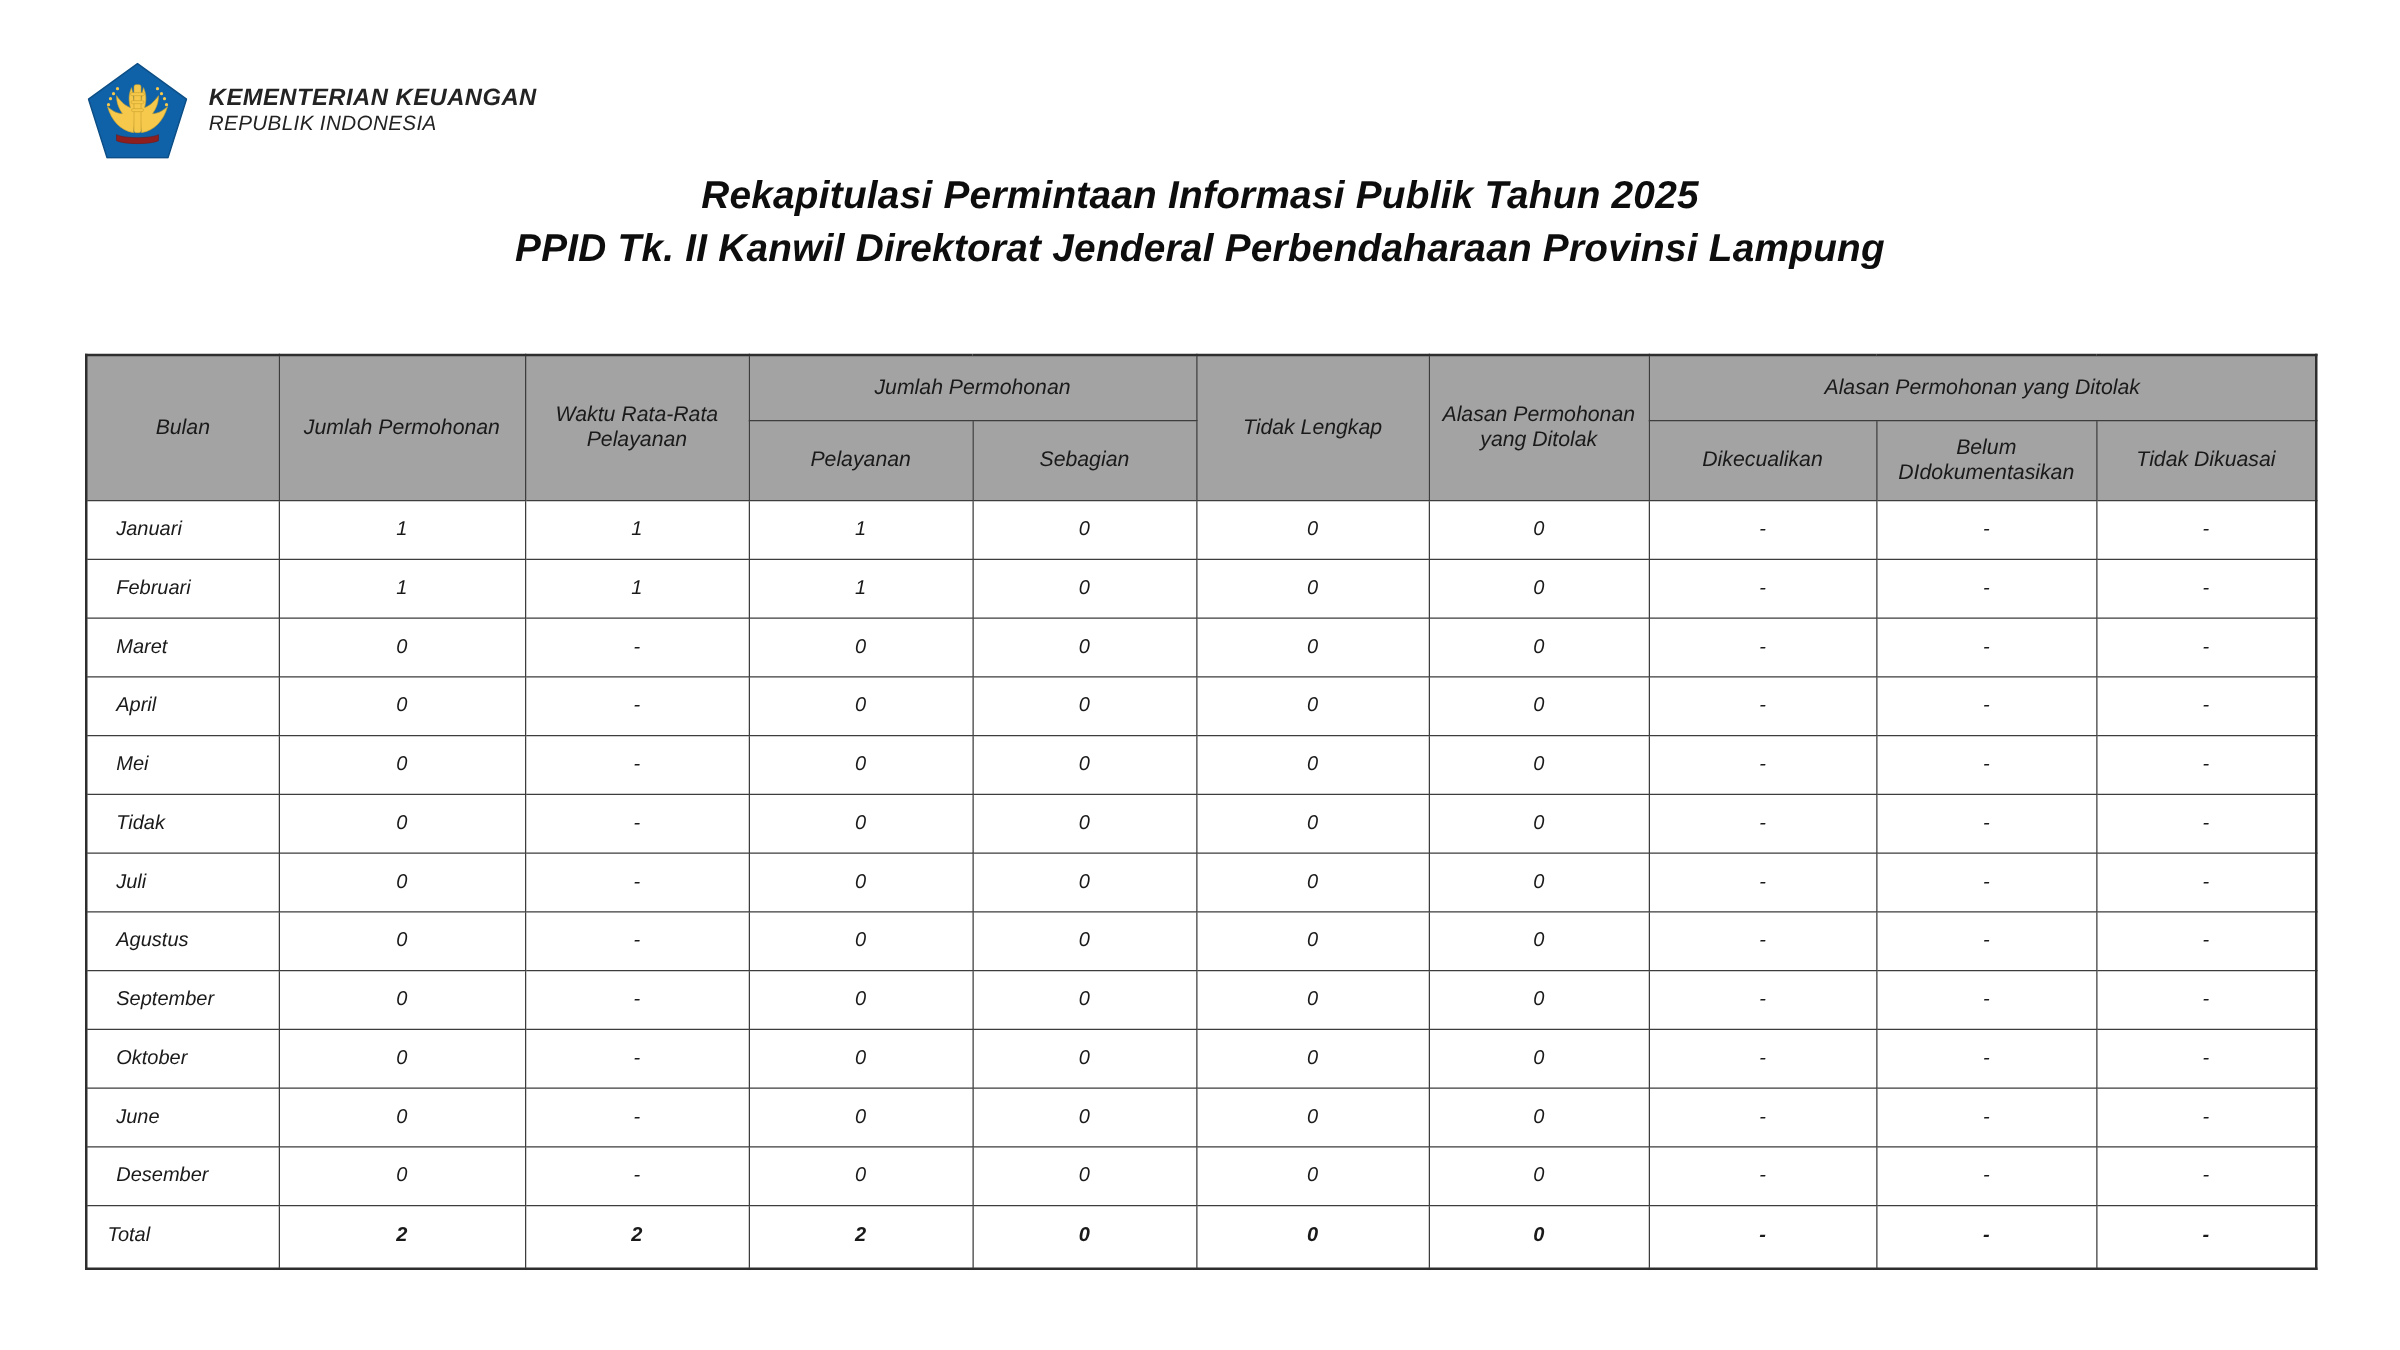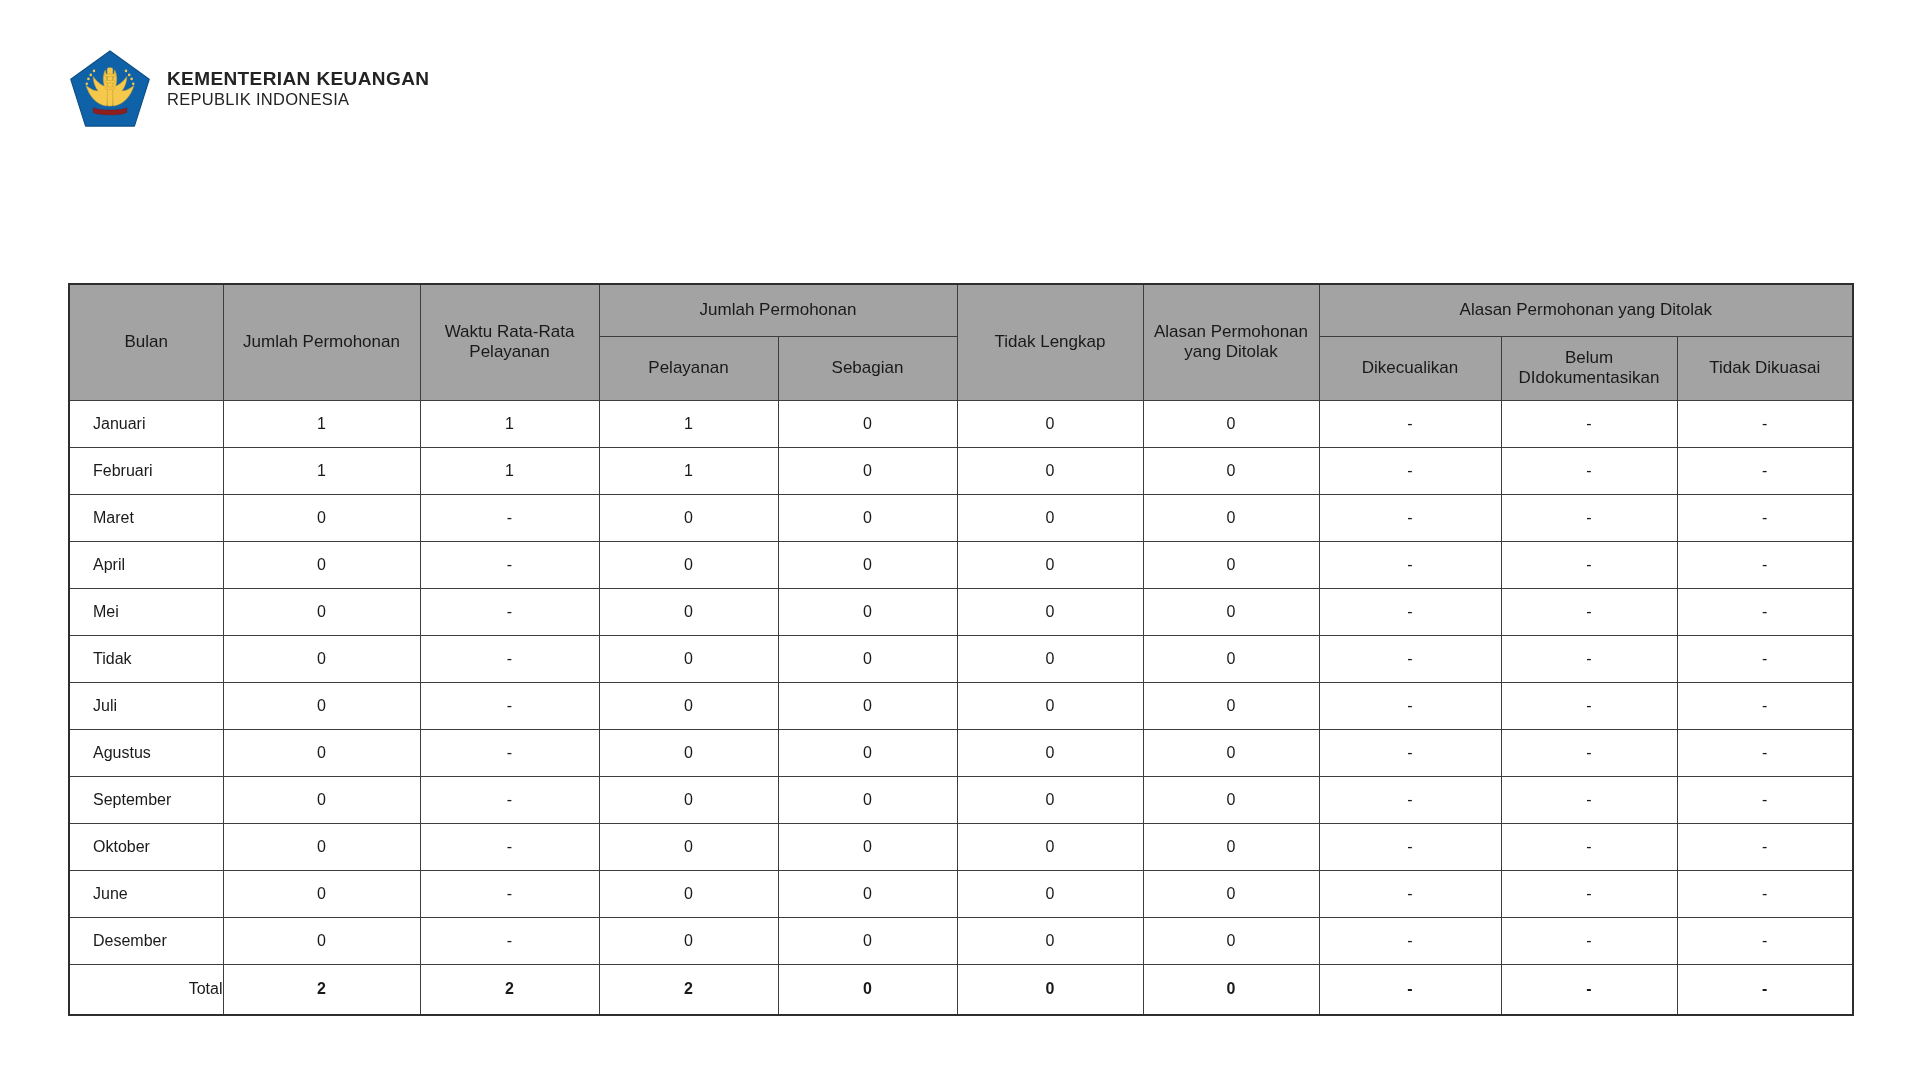--- a/index.html
+++ b/index.html
@@ -1,17 +1,17 @@
 <!DOCTYPE html>
 <html><head>
 <meta charset="utf-8">
 <style>
   * { margin:0; padding:0; box-sizing:border-box; }
   html,body { width:1920px; height:1080px; background:#ffffff; font-family:"Liberation Sans", sans-serif; }
-  .page { position:relative; width:1920px; height:1036px; background:#fff; overflow:hidden; }
+  .page { position:relative; width:1920px; height:1036px; background:#fff; overflow:hidden;font-style:italic; }
 
   
   .kemenkeu { position:absolute; left:70px; top:50px; display:flex; align-items:center; gap:17px; }
   .kemenkeu-text .l1 { font-size:19px; font-weight:bold; color:#232323; letter-spacing:0.4px; }
   .kemenkeu-text .l2 { font-size:16.5px; color:#232323; margin-top:0; letter-spacing:0.3px; }
 
   
   .djpb { position:absolute; left:1742px; top:38px; width:116px; text-align:center; }
   .djpb-acronym { font-size:27px; font-weight:bold; color:#2380c3; letter-spacing:0.5px; margin-top:0px; }
   .djpb-subtitle { font-size:10.5px; font-weight:bold; color:#1b1b3a; margin-top:2px; }
@@ -26,21 +26,21 @@
                 border:2px solid #2e2e2e; font-size:16px; color:#1a1a1a; }
   table.recap th, table.recap td { border:1px solid #3d3d3d; vertical-align:middle; }
   table.recap thead th { background:#a3a3a3; font-weight:normal; font-size:17px; text-align:center; padding:4px 6px; }
   thead tr.h1 { height:52px; }
   thead tr.h2 { height:64px; }
   tbody td { height:47px; background:#fff; }
   td.month { text-align:left; padding-left:23px; }
   td.num { text-align:center; }
   tr.total-row td { height:51px; }
   tr.total-row td.num { font-weight:bold; }
-  tr.total-row td.month { text-align:right; padding-left:4px; }
+  tr.total-row td.month { text-align:left; padding-left:16px; }
 </style>
 </head>
 <body>
 
 <div class="page">
 
   <div class="kemenkeu">
     <svg width="80" height="77" viewBox="0 0 100 96">
       <path d="M50 1 L99 36.5 L80.5 95 L19.5 95 L1 36.5 Z" fill="#1062a8" stroke="#0c4e86" stroke-width="1.5" stroke-linejoin="round"></path>
 
@@ -69,20 +69,24 @@
 
       <path d="M29 72 C36 76 64 76 71 72 L71 78 C64 82 36 82 29 78 Z" fill="#8f1f1f" stroke="#6d1414" stroke-width="0.5"></path>
     </svg>
     <div class="kemenkeu-text">
       <div class="l1">KEMENTERIAN KEUANGAN</div>
       <div class="l2">REPUBLIK INDONESIA</div>
     </div>
   </div>
 
 
+  <div class="title">
+    <div>Rekapitulasi Permintaan Informasi Publik Tahun 2025</div>
+    <div>PPID Tk. II Kanwil Direktorat Jenderal Perbendaharaan Provinsi Lampung</div>
+  </div>
 
   <table class="recap">
     <colgroup>
       <col style="width:154px">
         <col style="width:197px">
         <col style="width:179px">
       <col style="width:179px">
         <col style="width:179px">
         <col style="width:186px">
       <col style="width:176px">

